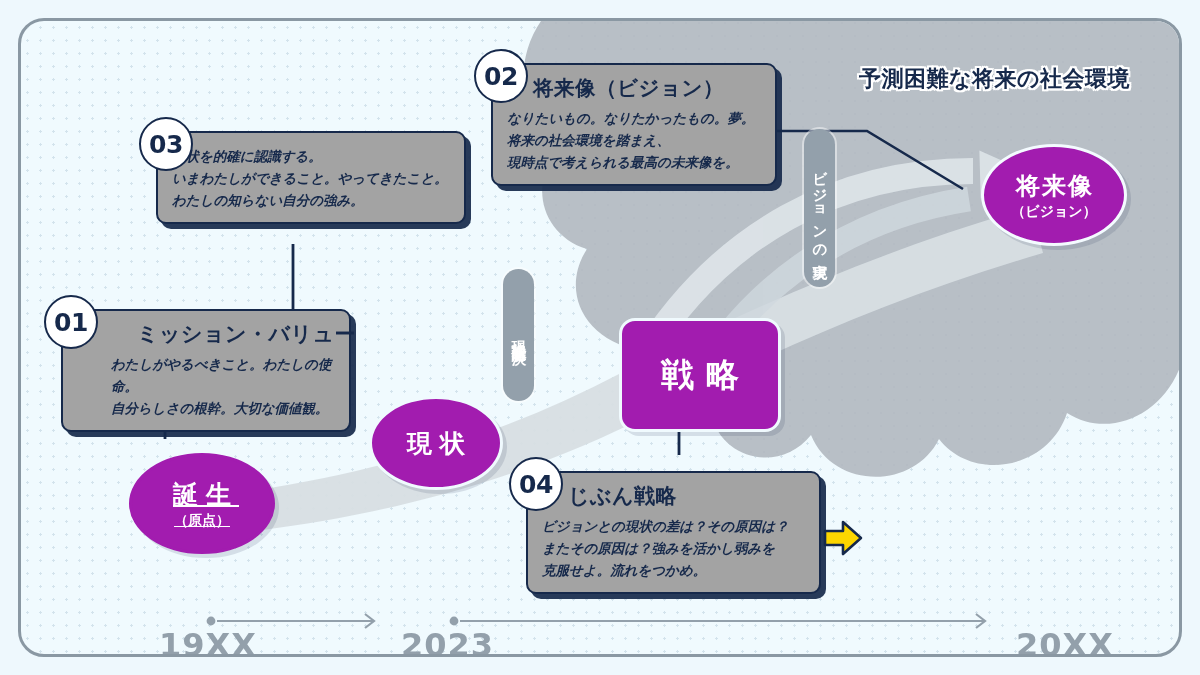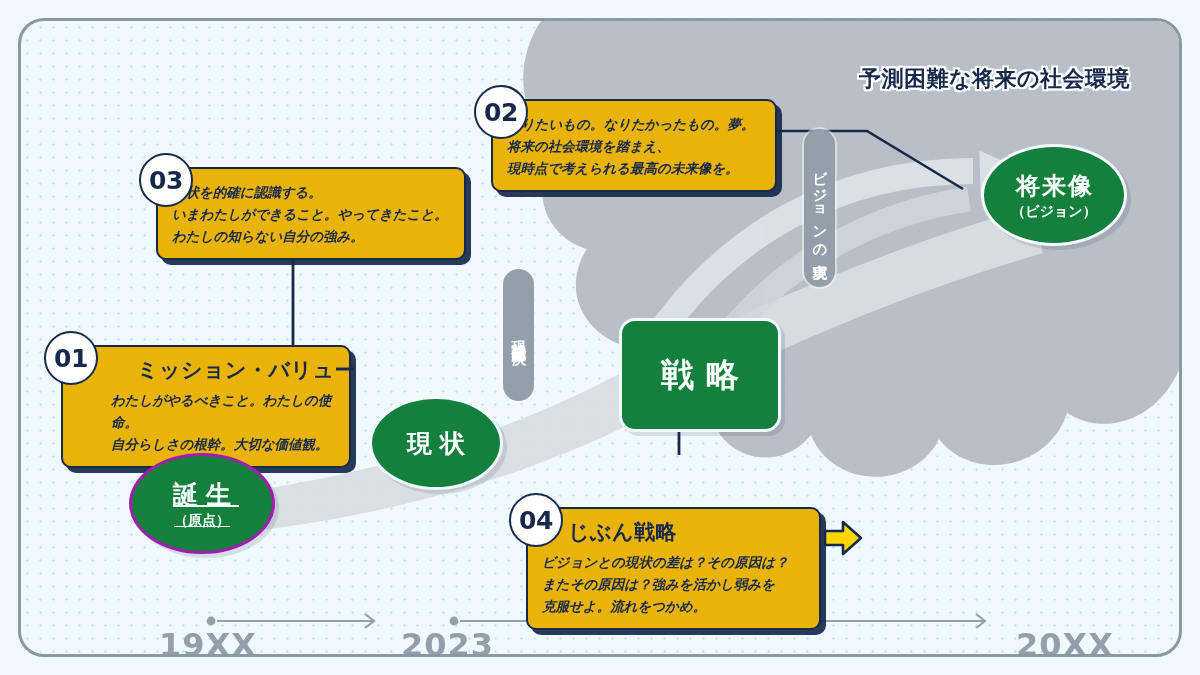--- a/index.html
+++ b/index.html
@@ -25,27 +25,26 @@
     opacity:.75;
   }
 
   
   .layer{position:absolute;inset:0;}
   svg.layer{overflow:visible;}
 
   
   .card{
     position:absolute;
-    background:#eab308;
+    background:#a3a3a3;
     border:2.5px solid #16294b;
     border-radius:10px;
     box-shadow:5px 5px 0 rgba(22,41,75,.92);
     box-sizing:border-box;
     padding:8px 12px 10px 14px;
-    margin-top:36px;
   }
   .card-head{
     display:flex;align-items:center;gap:9px;
     margin-left:26px;
     height:30px;
   }
   .card-title{
     font-weight:bold;color:#16294b;
     font-size:21px;letter-spacing:.5px;line-height:1;
     white-space:nowrap;
@@ -70,21 +69,21 @@
   #card01{left:40px;  top:288px; width:290px;padding-left:48px;}
   #card02{left:470px; top:42px;  width:286px;}
   #card03{left:135px; top:110px; width:310px;}
   #card04{left:505px; top:450px; width:295px;}
   #card05{left:845px; top:450px; width:318px;}
 
   #card02 .card-title,#card05 .card-title{font-size:20.5px;}
 
   
   .node{
-    position:absolute;background:#15803d;color:#fff;
+    position:absolute;background:#a21caf;color:#fff;
     display:flex;flex-direction:column;align-items:center;justify-content:center;
     box-shadow:4px 4px 0 rgba(22,41,75,.13);
     z-index:3;
   }
   .node .l1{font-size:25px;font-weight:bold;letter-spacing:8px;text-indent:8px;}
   .node .l2{font-size:14px;font-weight:bold;margin-top:1px;letter-spacing:0px;}
 
   #node-birth{left:108px;top:432px;width:140px;height:95px;border-radius:50%/50%;
                border:3px solid #a21caf;text-decoration:underline;}
   #node-now  {left:348px;top:375px;width:128px;height:88px;border-radius:50%/50%;
@@ -247,20 +246,23 @@
       <div class="badge">01</div>
       <div class="card-head">
         <div class="card-title">ミッション・バリュー</div>
       </div>
       <div class="card-body">わたしがやるべきこと。わたしの使命。
 自分らしさの根幹。大切な価値観。</div>
     </div>
 
     <div class="card" id="card02">
       <div class="badge">02</div>
+      <div class="card-head">
+        <div class="card-title">将来像（ビジョン）</div>
+      </div>
       <div class="card-body">なりたいもの。なりたかったもの。夢。
 将来の社会環境を踏まえ、
 現時点で考えられる最高の未来像を。</div>
     </div>
 
     <div class="card" id="card03">
       <div class="badge">03</div>
       <div class="card-body">現状を的確に認識する。
 いまわたしができること。やってきたこと。
 わたしの知らない自分の強み。</div>

